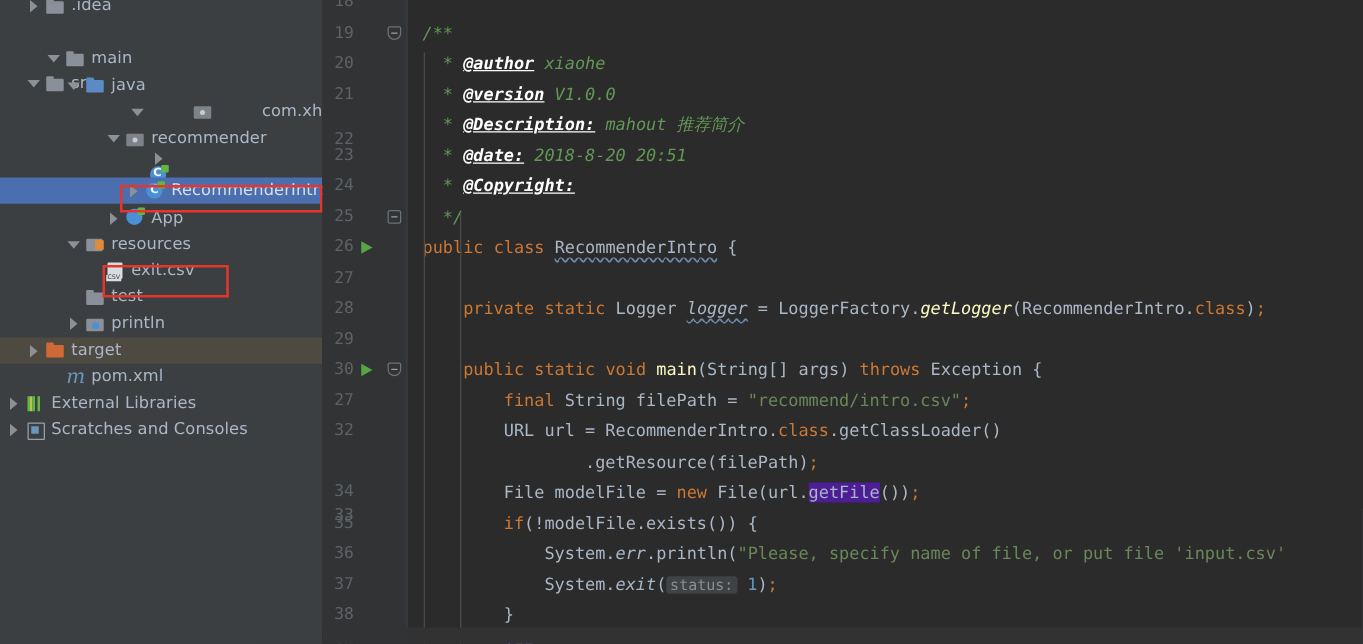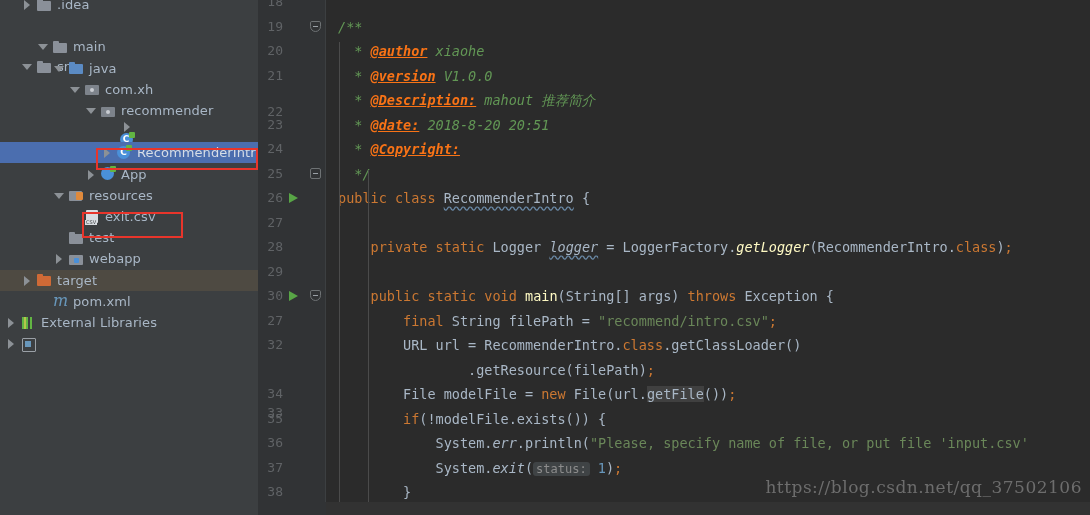--- a/index.html
+++ b/index.html
@@ -276,25 +276,25 @@
     position: absolute;
     width: 1px;
     background: #4b4b4b;
   }
 
   
   .kw   { color: #cc7832; }
   .str  { color: #6a8759; }
   .num  { color: #6897bb; }
   .cmtb { color: #629755; font-style: italic; }
-  .tag  { color: #f97316; font-weight: bold; font-style: italic; text-decoration: underline; }
+  .tag  { color: #ffffff; font-weight: bold; font-style: italic; text-decoration: underline; }
   .sfld { color: #a9b7c6; font-style: italic; }
   .mth  { color: #fef9c3; }
   .typ  { color: #a9b7c6; }
-  .hl   { background: #404040; }
+  .hl   { background: #4c1d95; }
   .wavy { text-decoration: underline; text-decoration-style: wavy; text-decoration-color: #6a8aa8; text-underline-offset: 3px; }
   .hint {
     background: #3f4345; color: #8c8c8c;
     border-radius: 3px; padding: 0 3px;
     font-size: 12px;
   }
   #watermark {
     position: absolute;
     right: 8px; bottom: 18px;
     color: #6d6d6d;
@@ -338,21 +338,21 @@
           <span class="twisty down"></span>
           <span class="ticon ic-folder"></span>
           <span class="label">main</span>
         </div>
         <div class="tree-row" style="position: absolute; left: 0px; right: 0px; top: 57.6px;">
           <div style="width: 54px; flex: 0 0 auto;"></div>
           <span class="twisty down"></span>
           <span class="ticon ic-folder-src"></span>
           <span class="label">java</span>
         </div>
-        <div class="tree-row" style="position: absolute; left: 0px; right: 0px; top: 78.8px;">
+        <div class="tree-row" style="position: absolute; left: 0px; right: 0px; top: 78.8px; justify-content: space-between;">
           <div style="width: 70px; flex: 0 0 auto;"></div>
           <span class="twisty down"></span>
           <span class="ticon ic-package"></span>
           <span class="label">com.xh</span>
         </div>
         <div class="tree-row" style="position: absolute; left: 0px; right: 0px; top: 100px;">
           <div style="width: 86px; flex: 0 0 auto;"></div>
           <span class="twisty down"></span>
           <span class="ticon ic-package"></span>
           <span class="label">recommender</span>
@@ -390,21 +390,21 @@
         <div class="tree-row" style="position: absolute; left: 0px; right: 0px; top: 227.2px;">
           <div style="width: 54px; flex: 0 0 auto;"></div>
           <span class="twisty none"></span>
           <span class="ticon ic-folder"></span>
           <span class="label">test</span>
         </div>
         <div class="tree-row" style="position: absolute; left: 0px; right: 0px; top: 248.4px;">
           <div style="width: 54px; flex: 0 0 auto;"></div>
           <span class="twisty right"></span>
           <span class="ticon ic-folder-web"></span>
-          <span class="label">webapp</span>
+          <span class="label">println</span>
         </div>
         <div class="tree-row hov" style="position: absolute; left: 0px; right: 0px; top: 269.6px;">
           <div style="width: 22px; flex: 0 0 auto;"></div>
           <span class="twisty right"></span>
           <span class="ticon ic-folder-tgt"></span>
           <span class="label">target</span>
         </div>
         <div class="tree-row" style="position: absolute; left: 0px; right: 0px; top: 290.8px;">
           <div style="width: 38px; flex: 0 0 auto;"></div>
           <span class="twisty none"></span>
@@ -414,20 +414,21 @@
         <div class="tree-row" style="position: absolute; left: 0px; right: 0px; top: 312px;">
           <div style="width: 6px; flex: 0 0 auto;"></div>
           <span class="twisty right"></span>
           <span class="ticon ic-lib"></span>
           <span class="label">External Libraries</span>
         </div>
         <div class="tree-row" style="position: absolute; left: 0px; right: 0px; top: 333.2px;">
           <div style="width: 6px; flex: 0 0 auto;"></div>
           <span class="twisty right"></span>
           <span class="ticon ic-scratch"></span>
+          <span class="label">Scratches and Consoles</span>
         </div>
       </div>
     <div class="red-box" style="left:96px; top:148px; width:162px; height:22px;"></div>
     <div class="red-box" style="left:82px; top:212px; width:101px; height:26px;"></div>
   </div>
 
   <div id="editor">
     <div id="gutter">
         <div class="lnum" style="top: -10px;">18</div>
         <div class="lnum" style="top: 14.5px;">19</div>
@@ -461,16 +462,15 @@
         <div class="lnum" style="top: 431px;">36</div>
         <div class="lnum" style="top: 455.5px;">37</div>
         <div class="lnum" style="top: 480px;">38</div>
         <div class="lnum" style="top: 504.5px;">39</div>
       </div>
     <div id="gutter-divider"></div>
     <div id="code"><div class="cline" title="" style="position: absolute; left: 0px; right: 0px; top: -10px;"></div><div class="cline" title="/**" style="position: absolute; left: 0px; right: 0px; top: 14.5px;"><span class="cmtb">/**</span></div><div class="cline" title=" * @author xiaohe" style="position: absolute; left: 0px; right: 0px; top: 39px;">  <span class="cmtb">* </span><span class="tag">@author</span><span class="cmtb"> xiaohe</span></div><div class="cline" title=" * @version V1.0.0" style="position: absolute; left: 0px; right: 0px; top: 63.5px;">  <span class="cmtb">* </span><span class="tag">@version</span><span class="cmtb"> V1.0.0</span></div><div class="cline" title=" * @Description: mahout 推荐简介" style="position: absolute; left: 0px; right: 0px; top: 88px;">  <span class="cmtb">* </span><span class="tag">@Description:</span><span class="cmtb"> mahout 推荐简介</span></div><div class="cline" title=" * @date: 2018-8-20 20:51" style="position: absolute; left: 0px; right: 0px; top: 112.5px;">  <span class="cmtb">* </span><span class="tag">@date:</span><span class="cmtb"> 2018-8-20 20:51</span></div><div class="cline" title=" * @Copyright:" style="position: absolute; left: 0px; right: 0px; top: 137px;">  <span class="cmtb">* </span><span class="tag">@Copyright:</span></div><div class="cline" title=" */" style="position: absolute; left: 0px; right: 0px; top: 161.5px;">  <span class="cmtb">*/</span></div><div class="cline" title="public class RecommenderIntro {" style="position: absolute; left: 0px; right: 0px; top: 186px;"><span class="kw">public</span> <span class="kw">class</span> <span class="typ wavy">RecommenderIntro</span> {</div><div class="cline" title="" style="position: absolute; left: 0px; right: 0px; top: 210.5px;"></div><div class="cline" title="    private static Logger logger = LoggerFactory.getLogger(RecommenderIntro.class);" style="position: absolute; left: 0px; right: 0px; top: 235px;">    <span class="kw">private</span> <span class="kw">static</span> Logger <span class="sfld wavy">logger</span> = LoggerFactory.<span class="mth" style="font-style:italic">getLogger</span>(RecommenderIntro.<span class="kw">class</span>)<span class="kw">;</span></div><div class="cline" title="" style="position: absolute; left: 0px; right: 0px; top: 259.5px;"></div><div class="cline" title="    public static void main(String[] args) throws Exception {" style="position: absolute; left: 0px; right: 0px; top: 284px;">    <span class="kw">public</span> <span class="kw">static</span> <span class="kw">void</span> <span class="mth">main</span>(String[] args) <span class="kw">throws</span> Exception {</div><div class="cline" title="        final String filePath = &quot;recommend/intro.csv&quot;;" style="position: absolute; left: 0px; right: 0px; top: 308.5px;">        <span class="kw">final</span> String filePath = <span class="str">"recommend/intro.csv"</span><span class="kw">;</span></div><div class="cline" title="        URL url = RecommenderIntro.class.getClassLoader()" style="position: absolute; left: 0px; right: 0px; top: 333px;">        URL url = RecommenderIntro.<span class="kw">class</span>.getClassLoader()</div><div class="cline" title="                .getResource(filePath);" style="position: absolute; left: 0px; right: 0px; top: 357.5px;">                .getResource(filePath)<span class="kw">;</span></div><div class="cline" title="        File modelFile = new File(url.getFile());" style="position: absolute; left: 0px; right: 0px; top: 382px;">        File modelFile = <span class="kw">new</span> File(url.<span class="hl">getFile</span>())<span class="kw">;</span></div><div class="cline" title="        if(!modelFile.exists()) {" style="position: absolute; left: 0px; right: 0px; top: 406.5px;">        <span class="kw">if</span>(!modelFile.exists()) {</div><div class="cline" title="            System.err.println(&quot;Please, specify name of file, or put file 'input.csv'" style="position: absolute; left: 0px; right: 0px; top: 431px;">            System.<span class="sfld">err</span>.println(<span class="str">"Please, specify name of file, or put file 'input.csv'</span></div><div class="cline" title="            System.exit( status: 1);" style="position: absolute; left: 0px; right: 0px; top: 455.5px;">            System.<span class="sfld">exit</span>(<span class="hint">status:</span> <span class="num">1</span>)<span class="kw">;</span></div><div class="cline" title="        }" style="position: absolute; left: 0px; right: 0px; top: 480px;">        }</div><div class="cline" title="        /**" style="position: absolute; left: 0px; right: 0px; top: 504.5px;">        <span class="cmtb hl">/**</span></div><div class="iguide" style="left: 13px; top: 42px; height: 570px;"></div><div class="iguide" style="left: 42px; top: 170px; height: 500px;"></div><div class="iguide" style="left: 42px; top: 292px; height: 378px;"></div></div>
     <div id="bottomstrip">
       <div class="gpart"></div>
     </div>
-    <div id="watermark">https://blog.csdn.net/qq_37502106</div>
   </div>
 
 </div>
 
 </body></html>

